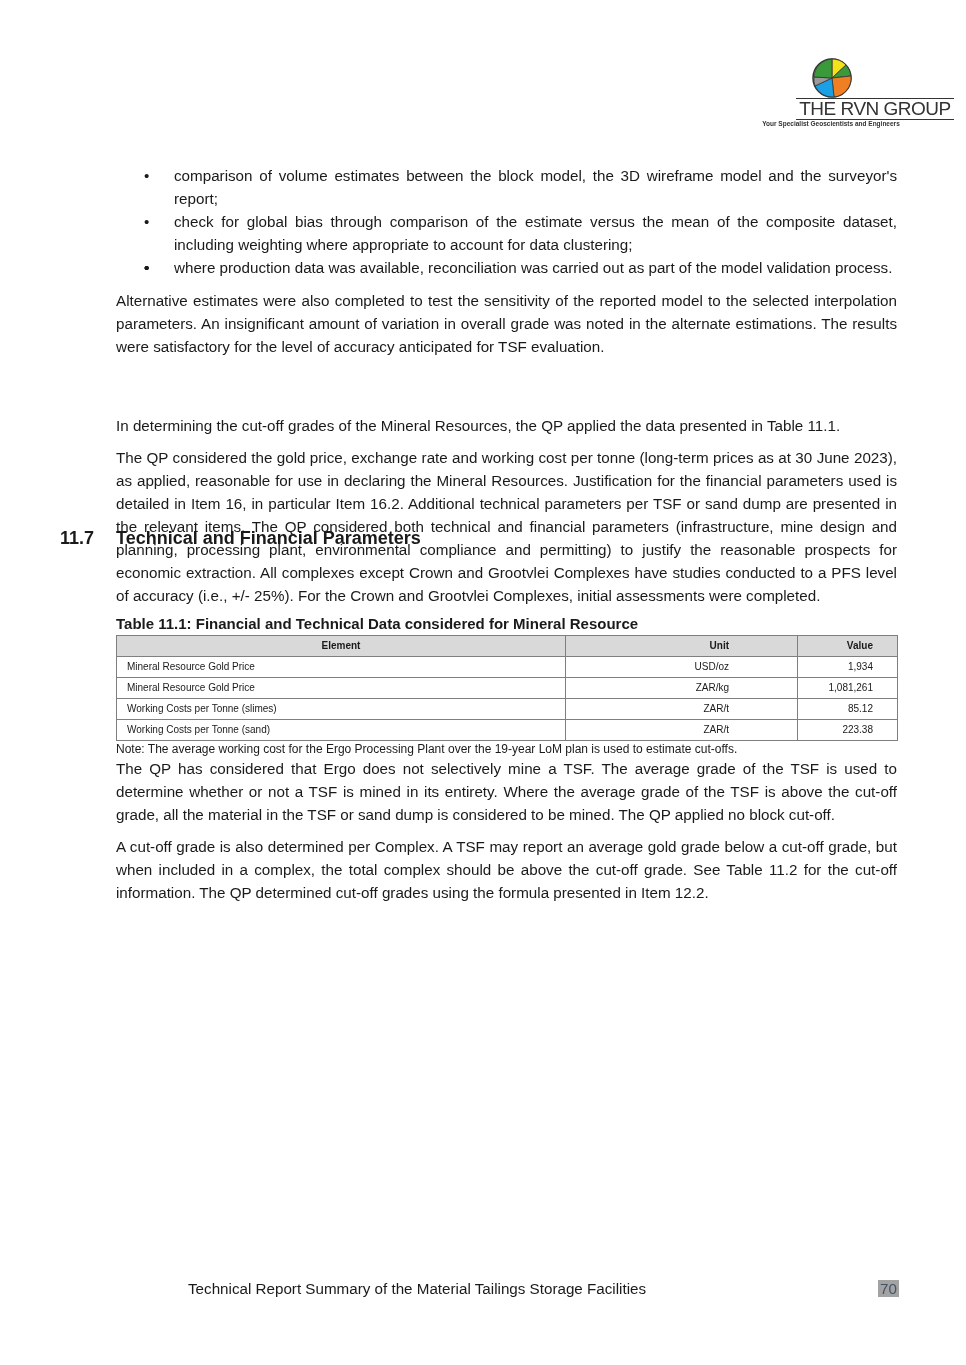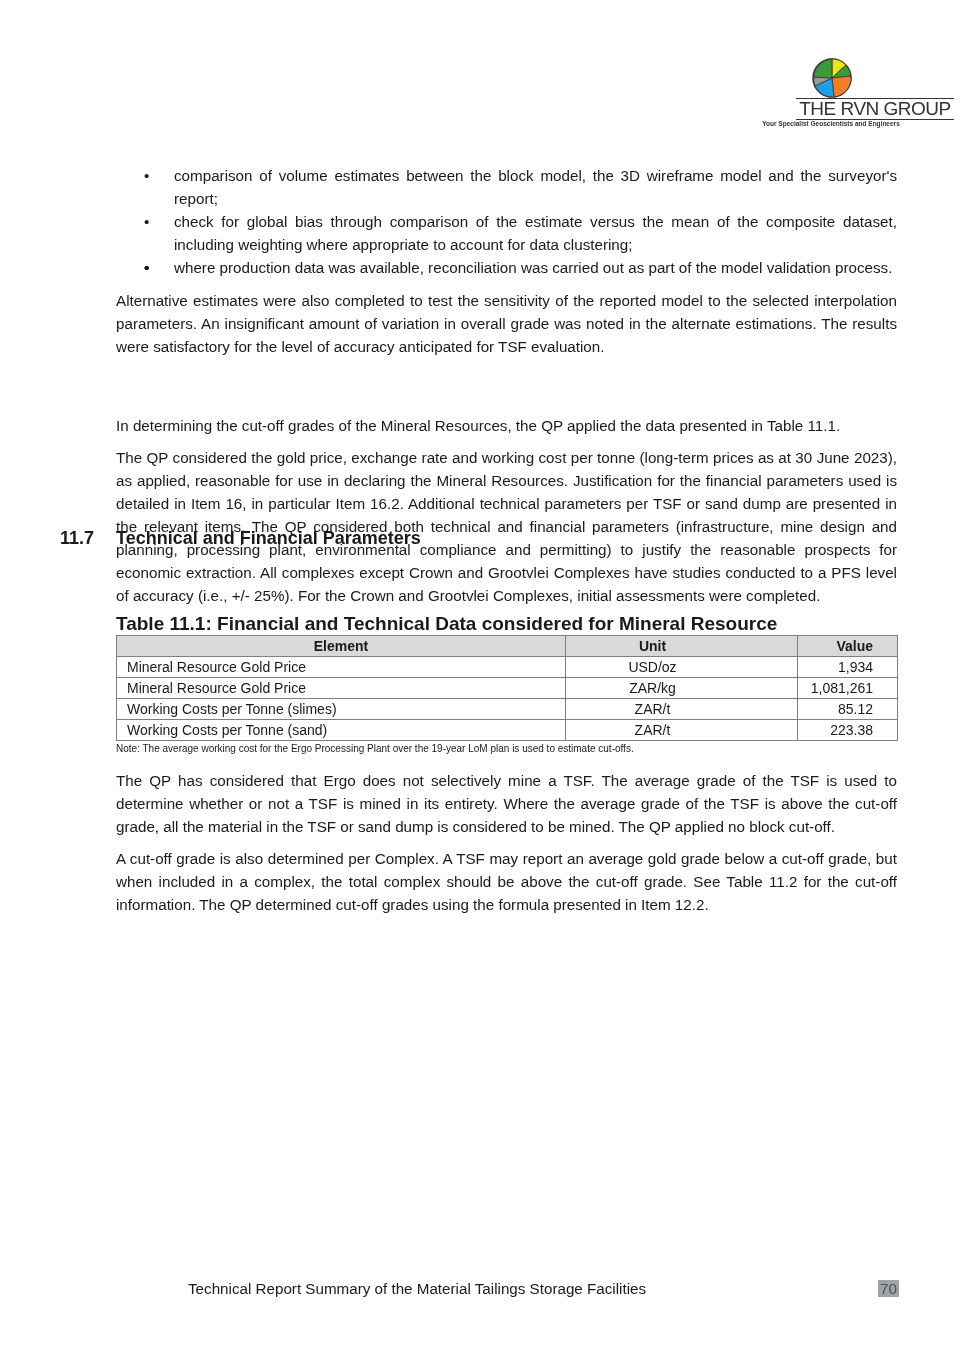--- a/index.html
+++ b/index.html
@@ -13,29 +13,29 @@
   .logo-tag { position: absolute; left: 0; top: 62px; width: 158px; text-align: center;
               font-size: 6.5px; font-weight: bold; color: #333; }
   .content { position: absolute; left: 116px; top: 160px; width: 781px; }
   p { margin: 0; font-size: 15.2px; line-height: 23px; text-align: justify; }
   .p-gap { margin-bottom: 9px; }
   ul { margin: 4px 0 10px 0; padding: 0; list-style: none; }
   li { position: relative; padding-left: 58px; font-size: 15.2px; line-height: 23px; text-align: justify; }
   li .bullet { position: absolute; left: 28px; top: 0; }
   .section-heading { position: absolute; left: 60px; top: 528px; font-size: 18px; font-weight: bold; }
   .section-heading .num { display: inline-block; width: 56px; }
-  .table-caption { font-size: 19px; font-weight: bold; margin: 0; line-height: 22px; }
-  table { border-collapse: collapse; width: 782px; font-size: 14px; }
+  .table-caption { font-size: 15px; font-weight: bold; margin: 0; line-height: 22px; }
+  table { border-collapse: collapse; width: 782px; font-size: 10px; }
   th { background: #d9d9d9; font-weight: bold; border: 1px solid #7f7f7f; padding: 0 10px; height: 20px; line-height: 20px; }
   td { border: 1px solid #7f7f7f; padding: 0 10px; height: 20px; line-height: 20px; }
   .col-el { width: 428px; text-align: left; }
-  .col-unit { width: 153px; text-align: center; padding-right: 68px; }
+  .col-unit { width: 153px; text-align: right; padding-right: 68px; }
   .col-val { text-align: right; padding-right: 24px; }
   th.col-el { text-align: center; }
-  .note { font-size: 10px; line-height: 16px; margin-bottom: 12px; }
+  .note { font-size: 12px; line-height: 16px; }
   .footer { position: absolute; left: 188px; top: 1280px; font-size: 15.2px; }
   .page-num { position: absolute; left: 878px; top: 1280px; font-size: 15.2px; color: #44546a; background: #a3a3a3; padding: 0 2px; }
 </style>
 </head>
 <body>
 
 <div class="logo">
   <svg width="40" height="40" viewBox="0 0 40 40">
     <circle cx="20" cy="20" r="19" fill="#ffffff" stroke="#333" stroke-width="1.5"></circle>
     <path d="M20 20 L20 1 A19 19 0 0 1 34 7 Z" fill="#f2e21a" stroke="#333" stroke-width="0.8"></path>

